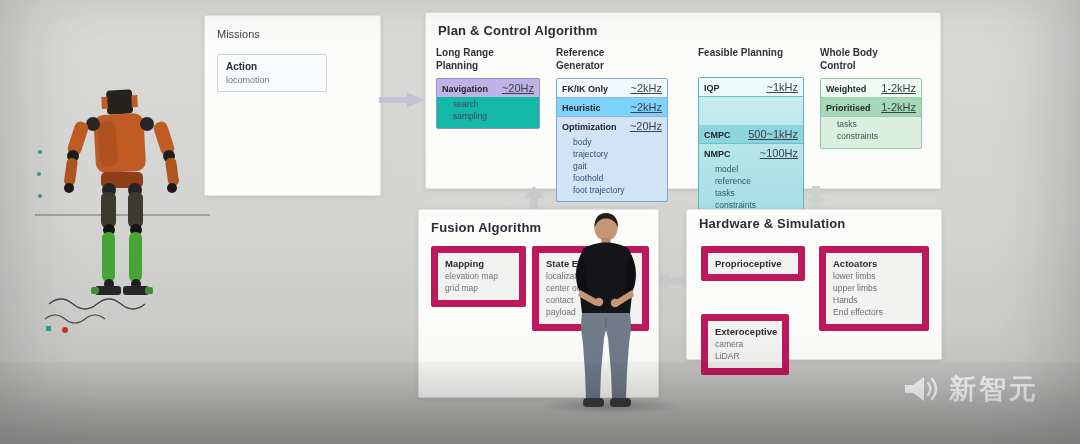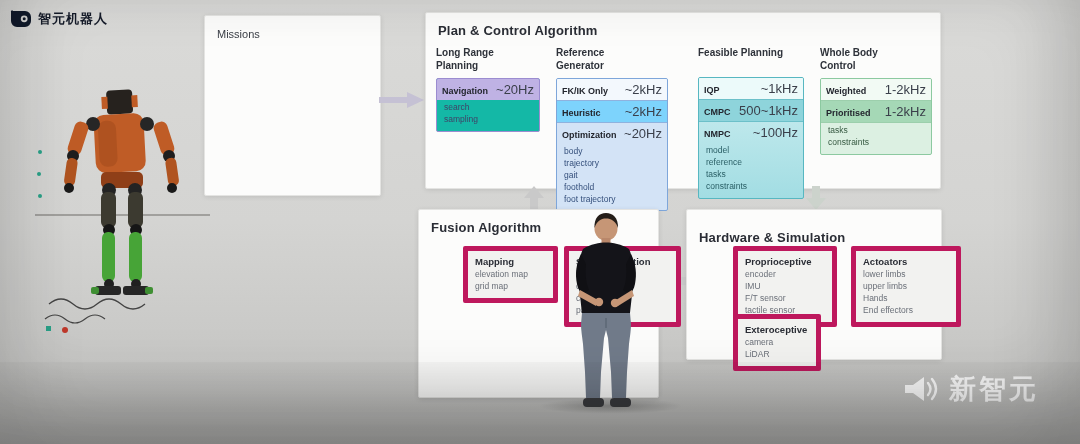--- a/index.html
+++ b/index.html
@@ -30,75 +30,65 @@
   .rw-action-label { font-size:10px; font-weight:700; color:#2a2d35; }
   .rw-action-item { font-size:9px; color:#70768​4; color:#707684; margin-top:3px; }
 
   
   .pc { left:425px; top:12px; width:516px; height:177px; padding:10px 12px; }
   .pc-col { position:absolute; }
   .col-head { font-size:10px; font-weight:700; color:#2e323a; line-height:1.25; width:92px; min-height:24px; }
   .flowbox { margin-top:6px; border-radius:2px; overflow:hidden; }
   .rowhead { display:flex; justify-content:space-between; align-items:baseline; padding:3px 5px; }
   .rowhead .nm { font-size:9px; font-weight:700; color:#23262e; }
-  .rowhead .rt { font-size:13px; color:#3a3f4a; margin-left:4px; white-space:nowrap; }
-  .rowbody { padding:2px 7px 5px; font-size:8.5px; line-height:1.4; }
+  .rowhead .rt { font-size:11px; color:#3a3f4a; margin-left:4px; white-space:nowrap;text-decoration:underline; }
+  .rowbody { padding:2px 16px 5px; font-size:8.5px; line-height:1.4; }
 
   .b-purple { border:1px solid #9b8cd0; background:#14b8a6; }
   .b-purple .rowhead { background:#bfb2e4; }
   .b-purple .rowbody { color:#3f4468; }
 
   .b-blue { border:1px solid #7ea6da; background:#d3e3f6; }
   .b-blue .seg1 { background:#f3f8fd; border-bottom:1px solid #8fb2de; }
   .b-blue .seg2 { background:#7dd3fc; border-bottom:1px solid #8fb2de; }
   .b-blue .rowbody { color:#35507c; }
 
   .b-teal { border:1px solid #57b7c1; background:linear-gradient(180deg,#cdeef0,#a2dde3); }
   .b-teal .seg1 { background:#ecfafa; border-bottom:1px solid #6cc0c9; }
-  .b-teal .seg2 { background:#8ed4db; border-bottom:1px solid #6cc0c9; }
+  .b-teal .seg2 { background:#8ed4db; border-bottom:1px solid #6cc0c9;margin-top:28px; }
   .b-teal .rowbody { color:#2a5f66; }
 
   .b-green { border:1px solid #8cc9a0; background:#dcf0e2; }
   .b-green .seg1 { background:#f2faf4; border-bottom:1px solid #9ccfac; }
   .b-green .seg2 { background:#a5d8b6; border-bottom:1px solid #9ccfac; }
   .b-green .rowbody { color:#375a42; }
 
   
   .fu { left:418px; top:209px; width:241px; height:189px; padding:10px 12px; }
-  .hw { left:686px; top:209px; width:256px; height:151px; padding:20px 12px; }
-  .graybox { position:absolute; border:5px solid #be185d; background:#f2f2f0; border-radius:2px; padding:5px 7px;margin-left:32px; }
+  .hw { left:686px; top:209px; width:256px; height:151px; padding:6px 12px; }
+  .graybox { position:absolute; border:7px solid #be185d; background:#f2f2f0; border-radius:2px; padding:5px 7px; }
   .graybox .nm { font-size:9.5px; font-weight:700; color:#2a2d35; }
   .graybox .dt { font-size:8.5px; color:#6a6f78; line-height:1.4; margin-top:2px; }
 
   
   .arrow { position:absolute; }
 
   
   .watermark { position:absolute; left:903px; top:371px; display:flex; align-items:center; gap:10px; }
   .wm-text { font-size:27px; font-weight:700; color:#ffffff; letter-spacing:3px; }
 
   .person-shadow { position:absolute; left:538px; top:398px; width:145px; height:16px;
     background:radial-gradient(ellipse at center, rgba(0,0,0,0.24) 0%, rgba(0,0,0,0) 70%); }
   svg { display:block; }
 </style>
 </head>
 <body>
 
 <div class="stage">
 
-  <div class="logo">
-    <span>
-      <svg width="22" height="20" viewBox="0 0 22 20">
-        <path d="M3,2 h12 a6,6 0 0 1 6,6 v4 a6,6 0 0 1 -6,6 h-8 a6,6 0 0 1 -6,-6 v-9 a1,1 0 0 1 2,-1 z" fill="#111a2b"></path>
-        <circle cx="14.2" cy="9.8" r="3.4" fill="#d9d9d7"></circle>
-        <circle cx="14.2" cy="9.8" r="1.5" fill="#111a2b"></circle>
-      </svg>
-    </span>
-    <span class="logo-text">智元机器人</span>
-  </div>
 
   <div style="position:absolute; left:35px; top:88px;">
     <svg width="175" height="265" viewBox="0 0 175 265">
       <rect x="0" y="126" width="175" height="2" fill="rgba(110,108,104,0.5)"></rect>
       <circle cx="5" cy="64" r="2" fill="#2aa188"></circle>
       <circle cx="4" cy="86" r="2" fill="#2aa188"></circle>
       <circle cx="5" cy="108" r="2" fill="#2aa188"></circle>
       <g transform="rotate(-3 86 60)">
         <rect x="74" y="2" width="26" height="24" rx="4" fill="#26221e"></rect>
         <rect x="69" y="8" width="6" height="12" fill="#bf5c26"></rect>
@@ -133,20 +123,24 @@
       <rect x="110" y="199" width="8" height="7" rx="2" fill="#3f8f33"></rect>
       <path d="M14,216 q12,-10 24,0 t24,0 t24,0 t24,0" stroke="#222" stroke-width="1.3" fill="none" opacity="0.8"></path>
       <path d="M10,231 q10,-8 20,0 t20,0 t20,0" stroke="#222" stroke-width="1.2" fill="none" opacity="0.8"></path>
       <circle cx="30" cy="242" r="3" fill="#c0392b"></circle>
       <rect x="11" y="238" width="5" height="5" fill="#2aa188"></rect>
     </svg>
   </div>
 
   <div class="panel rw">
     <div class="rw-sub">Missions</div>
+    <div class="rw-action">
+      <div class="rw-action-label">Action</div>
+      <div class="rw-action-item">locomotion</div>
+    </div>
   </div>
 
   <div class="arrow" style="left:379px; top:91px;">
     <svg width="46" height="18" viewBox="0 0 46 18">
         <polygon points="0,6 28,6 28,1 45,9 28,17 28,12 0,12" fill="#c5c1d4"></polygon>
       </svg>
   </div>
 
   <div class="panel pc">
     <div class="panel-title">Plan &amp; Control Algorithm</div>
@@ -209,21 +203,21 @@
           <div>model</div>
           <div>reference</div>
           <div>tasks</div>
           <div>constraints</div>
         </div>
       </div>
     </div>
 
     <div class="pc-col" style="left:394px; top:34px; width:112px;">
       <div class="col-head">Whole Body Control</div>
-      <div class="flowbox b-green" style="width:112px;">
+      <div class="flowbox b-green" style="width:102px;">
         <div class="rowhead seg1">
           <span class="nm">Weighted</span>
           <span class="rt">1-2kHz</span>
         </div>
         <div class="rowhead seg2">
           <span class="nm">Prioritised</span>
           <span class="rt">1-2kHz</span>
         </div>
         <div class="rowbody">
           <div>tasks</div>
@@ -268,26 +262,20 @@
         <div>contact</div>
         <div>payload</div>
       </div>
     </div>
   </div>
 
   <div class="panel hw">
     <div class="panel-title">Hardware &amp; Simulation</div>
     <div class="graybox" style="left:14px; top:36px; width:104px;">
       <div class="nm">Proprioceptive</div>
-      <div class="dt">
-        <div>encoder</div>
-        <div>IMU</div>
-        <div>F/T sensor</div>
-        <div>tactile sensor</div>
-      </div>
     </div>
     <div class="graybox" style="left:132px; top:36px; width:110px;">
       <div class="nm">Actoators</div>
       <div class="dt">
         <div>lower limbs</div>
         <div>upper limbs</div>
         <div>Hands</div>
         <div>End effectors</div>
       </div>
     </div>

